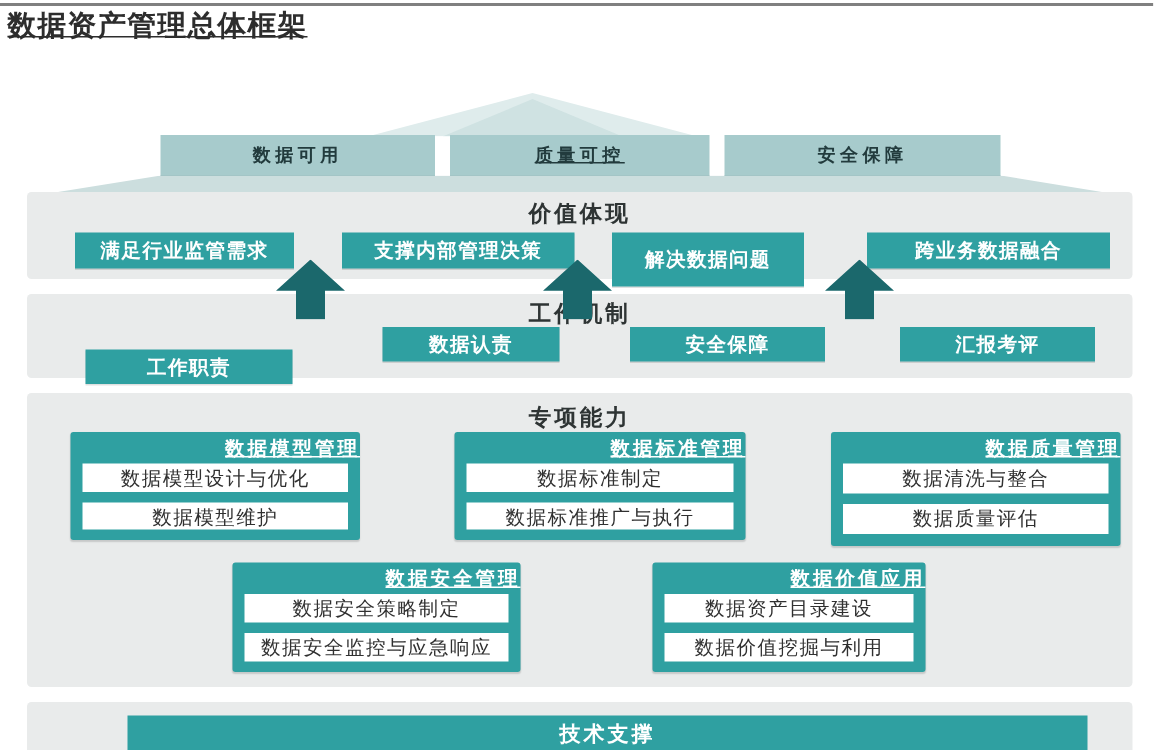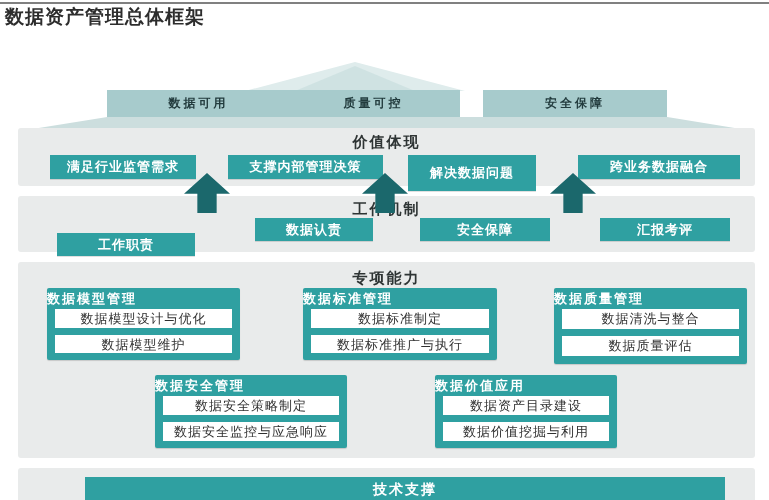--- a/index.html
+++ b/index.html
@@ -2,21 +2,21 @@
 <html><head>
 <meta charset="utf-8">
 <style>
   html,body{margin:0;padding:0;background:#fff;}
   #stage{
     position:relative;width:769px;height:500px;background:#ffffff;
     overflow:hidden;font-family:"Liberation Sans",sans-serif;
   }
   .abs{position:absolute;box-sizing:border-box;}
   .top-line{left:0;top:2px;width:769px;height:2px;background:#565656;opacity:.75;}
-  .page-title{left:5px;top:4px;font-size:19px;font-weight:bold;color:#2d2d2d;letter-spacing:1px;}
+  .page-title{left:5px;top:4px;font-size:19px;font-weight:bold;color:#2d2d2d;letter-spacing:1px;text-decoration:underline;}
   .tri{clip-path:polygon(50% 0,100% 100%,0 100%);}
   .tri-outer{left:245px;top:62px;width:220px;height:29px;background:#dfecec;}
   .tri-inner{left:295px;top:66px;width:120px;height:25px;background:#cfe2e2;}
   .goal-box{
     top:90px;height:28px;background:#a7cbcc;color:#223b3d;
     font-size:12px;font-weight:bold;display:flex;align-items:center;justify-content:center;
     letter-spacing:3px;border-bottom:1px solid #93b9ba;
   }
   .trapezoid{
     left:20px;top:117px;width:733px;height:14px;background:#ccdede;
@@ -35,22 +35,22 @@
   }
   .up-arrow{
     background:#1b686c;z-index:5;
     clip-path:polygon(50% 0%,100% 52%,71% 52%,71% 100%,29% 100%,29% 52%,0% 52%);
   }
   .cap-group{
     position:absolute;background:#2fa0a1;border-radius:2px;
     display:flex;flex-direction:column;box-shadow:0 1px 1px rgba(0,0,0,0.15);
   }
   .cap-title{
-    text-align:left;color:#ffffff;font-size:13px;font-weight:bold;
-    letter-spacing:2px;padding:4px 0 3px 0;line-height:14px;
+    text-align:right;color:#ffffff;font-size:13px;font-weight:bold;
+    letter-spacing:2px;padding:4px 0 3px 0;line-height:14px;text-decoration:underline;
   }
   .cap-item{
     background:#ffffff;color:#303030;font-size:13px;line-height:20px;height:20px;
     text-align:center;margin:0 8px 7px 8px;letter-spacing:1px;white-space:nowrap;overflow:hidden;
   }
   .support-bar{
     position:absolute;left:67px;top:9px;width:640px;height:30px;background:#2fa0a1;
     color:#fff;font-size:14px;font-weight:bold;letter-spacing:2px;
     display:flex;align-items:flex-start;justify-content:center;padding-top:4px;
   }
@@ -62,21 +62,21 @@
 
   <div class="abs top-line"></div>
   <div class="abs page-title">数据资产管理总体框架</div>
 
   <div class="abs tri tri-outer"></div>
   <div class="abs tri tri-inner"></div>
 
   <div class="abs goal-box" style="left:107px;width:183px;">
     <span>数据可用</span>
   </div>
-  <div class="abs goal-box" style="left:287px;width:173px;">
+  <div class="abs goal-box" style="left:300px;width:173px;text-decoration:underline;">
     <span>质量可控</span>
   </div>
   <div class="abs goal-box" style="left:483px;width:184px;">
     <span>安全保障</span>
   </div>
 
   <div class="abs trapezoid"></div>
 
   <div class="abs band" style="top:128px;height:58px;padding-left:28px;">
     <div class="band-title" style="top:5px;">价值体现</div>

